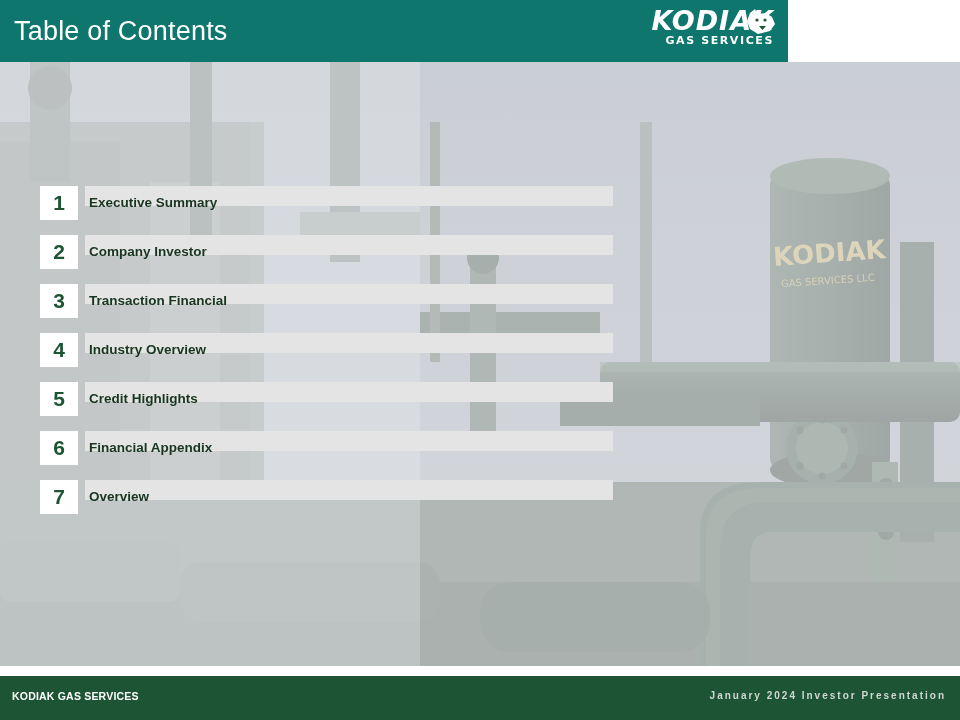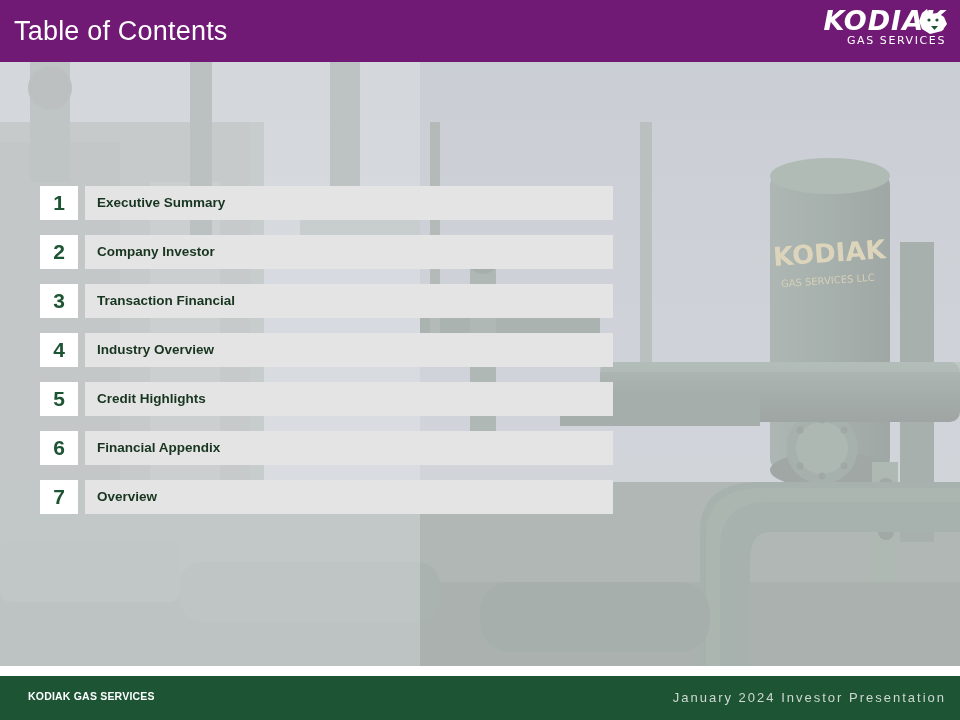--- a/index.html
+++ b/index.html
@@ -18,23 +18,23 @@
     width: 960px;
     height: 720px;
     background: #ffffff;
     overflow: hidden;
   }
 
   
   .header {
     position: absolute;
     top: 0; left: 0;
-    width: 960px;
+    width: 788px;
     height: 62px;
-    background: #701a75;
+    background: #0f766e;
   }
   .header-title {
     position: absolute;
     left: 14px;
     top: 16px;
     font-size: 27px;
     font-weight: 400;
     color: #ffffff;
     letter-spacing: 0.2px;
     white-space: nowrap;
@@ -51,21 +51,21 @@
     font-size: 27px;
     font-weight: bold;
     color: #ffffff;
     letter-spacing: 1px;
     line-height: 27px;
     font-style: italic;
     font-family: "DejaVu Sans", sans-serif;
   }
   .logo-sub {
     font-size: 11px;
-    font-weight: normal;
+    font-weight: bold;
     color: #ffffff;
     letter-spacing: 1.6px;
     line-height: 13px;
     font-family: "DejaVu Sans", sans-serif;
   }
   .logo-bear {
     position: absolute;
     right: -4px;
     top: 0px;
     width: 34px;
@@ -125,27 +125,27 @@
     font-size: 21px;
     font-weight: bold;
     text-align: center;
     line-height: 34px;
   }
   .toc-label {
     position: absolute;
     left: 45px;
     top: 0;
     width: 528px;
-    height: 34px;
+    height: 20px;
     background: #e4e4e4;
     color: #17351f;
     font-size: 13.5px;
     font-weight: bold;
     line-height: 34px;
-    padding-left: 12px;
+    padding-left: 4px;
     box-sizing: border-box;
     white-space: nowrap;
   }
 
   
   .footer {
     position: absolute;
     left: 0;
     top: 666px;
     width: 960px;
@@ -155,35 +155,35 @@
   .footer-bar {
     position: absolute;
     left: 0;
     top: 10px;
     width: 960px;
     height: 44px;
     background: #1d5434;
   }
   .footer-left {
     position: absolute;
-    left: 28px;
+    left: 12px;
     top: 24px;
     font-size: 10.5px;
     font-weight: bold;
     color: #ffffff;
     letter-spacing: 0.2px;
     white-space: nowrap;
     text-align: right;
   }
   .footer-right {
     position: absolute;
     right: 14px;
     top: 24px;
-    font-size: 13px;
-    font-weight: normal;
+    font-size: 10px;
+    font-weight: bold;
     color: #cfd8d2;
     letter-spacing: 2px;
     white-space: nowrap;
   }
 </style>
 </head>
 <body>
 
 <div class="slide">
 

